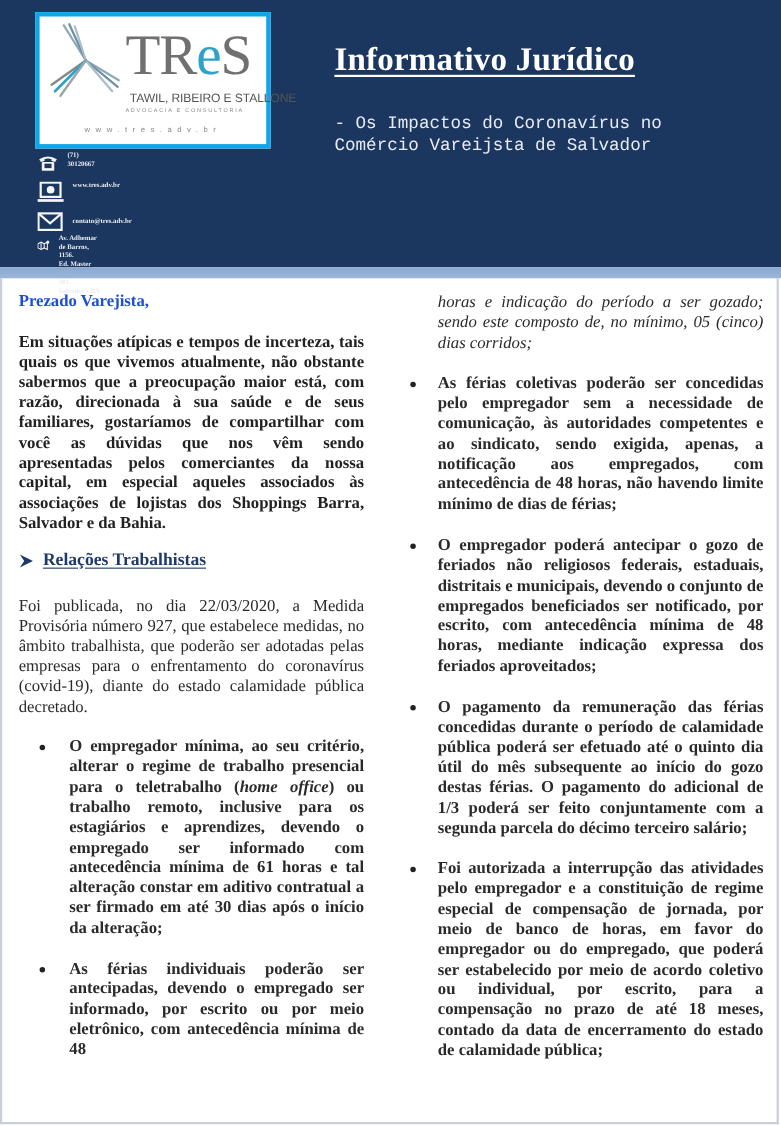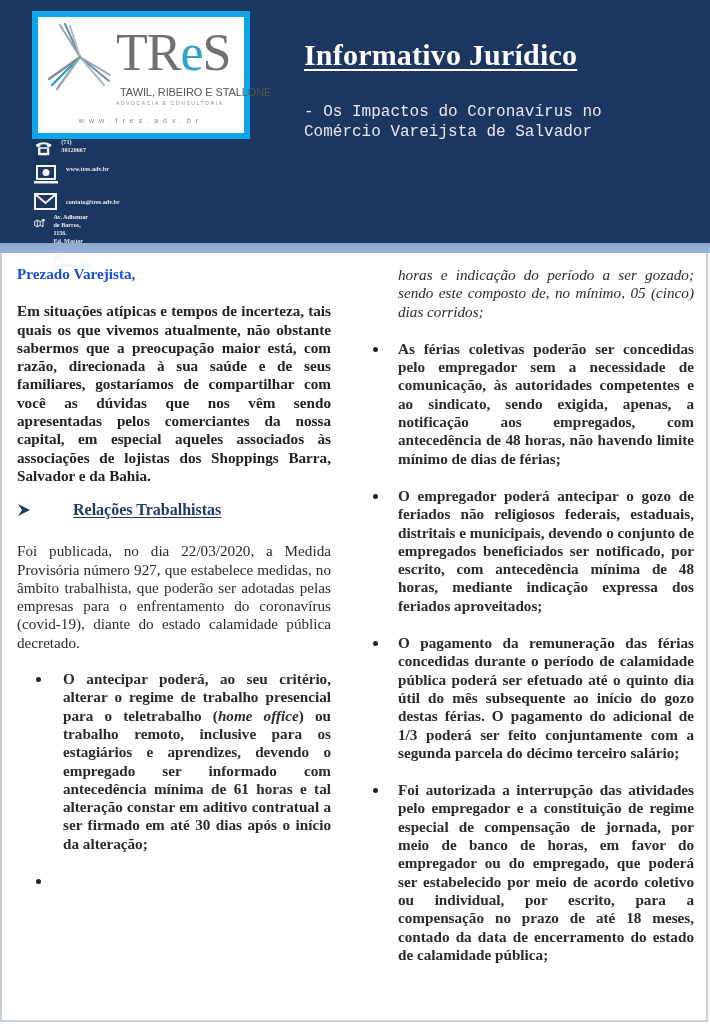--- a/index.html
+++ b/index.html
@@ -9,21 +9,21 @@
     font-family: "Liberation Serif", "DejaVu Serif", serif;
     color: #222;
     position: relative;
   }
   .header {
     position: absolute; left: 0; top: 0; width: 710px; height: 243px;
     background: #1b365f;
   }
   .logo-box {
     position: absolute; left: 32px; top: 11px; width: 206px; height: 116px;
-    background: #fff; border: 6px solid #0ea5e9;
+    background: #fff; border: 4px solid #0ea5e9;
   }
   .logo-mark { position: absolute; left: 8px; top: 6px; width: 66px; height: 70px; }
   .logo-word {
     position: absolute; left: 78px; top: 6px;
     font-family: "Liberation Serif", serif; font-size: 52px; line-height: 60px;
     color: #707070; letter-spacing: -1px;
   }
   .logo-word .e { color: #2ea2c8; }
   .logo-name {
     position: absolute; left: 82px; top: 69px; width: 124px;
@@ -65,21 +65,21 @@
     position: absolute; left: 0; top: 253px; width: 708px; height: 769px;
     border-left: 2px solid #c8cfd8; border-right: 2px solid #c8cfd8; border-bottom: 2px solid #c8cfd8;
     box-sizing: border-box;
   }
   .col { position: absolute; font-size: 15.2px; line-height: 18.3px; color: #2a2a2a; }
   .col-left { left: 17px; top: 265px; width: 314px; }
   .col-right { left: 398px; top: 266px; width: 296px; }
   .j { text-align: justify; text-align-last: left; }
   .greet { font-weight: bold; color: #1d4ed8; margin: 0 0 19px 0; }
   .intro { font-weight: bold; color: #222; margin: 0; }
-  .section-head { margin: 13px 0 0 0; display: flex; align-items: center; height: 24px; gap: 34px; }
+  .section-head { margin: 13px 0 0 0; display: flex; align-items: center; height: 24px; }
   .arrow { width: 14px; height: 14px; margin-right: 8px; display: block; }
   .section-title {
     font-weight: bold; font-size: 16px; color: #1e3a66;
     text-decoration: underline; text-underline-offset: 2px;
   }
   .para { margin: 20px 0 0 0; }
   .para2 { margin: 18px 0 0 0; }
   ul.items { list-style: none; margin: 0; padding: 0; font-weight: bold; }
   .col-left ul.items { margin-top: 18px; }
   .item { position: relative; padding-left: 46px; margin-bottom: 19px; }
@@ -164,24 +164,25 @@
   <div class="section-head">
     <svg class="arrow" viewBox="0 0 14 14">
       <polygon points="1,1 13,7 1,13 5,7" fill="#1e3a66"></polygon>
     </svg>
     <span class="section-title">Relações Trabalhistas</span>
   </div>
   <p class="para j">Foi publicada, no dia 22/03/2020, a Medida Provisória número 927, que estabelece medidas, no âmbito trabalhista, que poderão ser adotadas pelas empresas para o enfrentamento do coronavírus (covid-19), diante do estado calamidade pública decretado.</p>
   <ul class="items">
     <li class="item j">
       <span class="bullet"></span>
-      <span>O antecipar poderá, ao seu critério, alterar o regime de trabalho presencial para o teletrabalho (</span><em>home office</em><span>) ou trabalho remoto, inclusive para os estagiários e aprendizes, devendo o empregado ser informado com antecedência mínima de 61 horas e tal alteração constar em aditivo contratual a ser firmado em até 30 dias após o início da alteração;</span>
-    </li>
-    <li class="item j">
-      <span class="bullet"></span>
+      <span>O empregador mínima, ao seu critério, alterar o regime de trabalho presencial para o teletrabalho (</span><em>home office</em><span>) ou trabalho remoto, inclusive para os estagiários e aprendizes, devendo o empregado ser informado com antecedência mínima de 61 horas e tal alteração constar em aditivo contratual a ser firmado em até 30 dias após o início da alteração;</span>
+    </li>
+    <li class="item j">
+      <span class="bullet"></span>
+      <span>As férias individuais poderão ser antecipadas, devendo o empregado ser informado, por escrito ou por meio eletrônico, com antecedência mínima de 48</span>
     </li>
   </ul>
 </div>
 
 <div class="col col-right">
   <p class="cont j">horas e indicação do período a ser gozado; sendo este composto de, no mínimo, 05 (cinco) dias corridos;</p>
   <ul class="items">
     <li class="item j">
       <span class="bullet"></span>
       <span>As férias coletivas poderão ser concedidas pelo empregador sem a necessidade de comunicação, às autoridades competentes e ao sindicato, sendo exigida, apenas, a notificação aos empregados, com antecedência de 48 horas, não havendo limite mínimo de dias de férias;</span>

